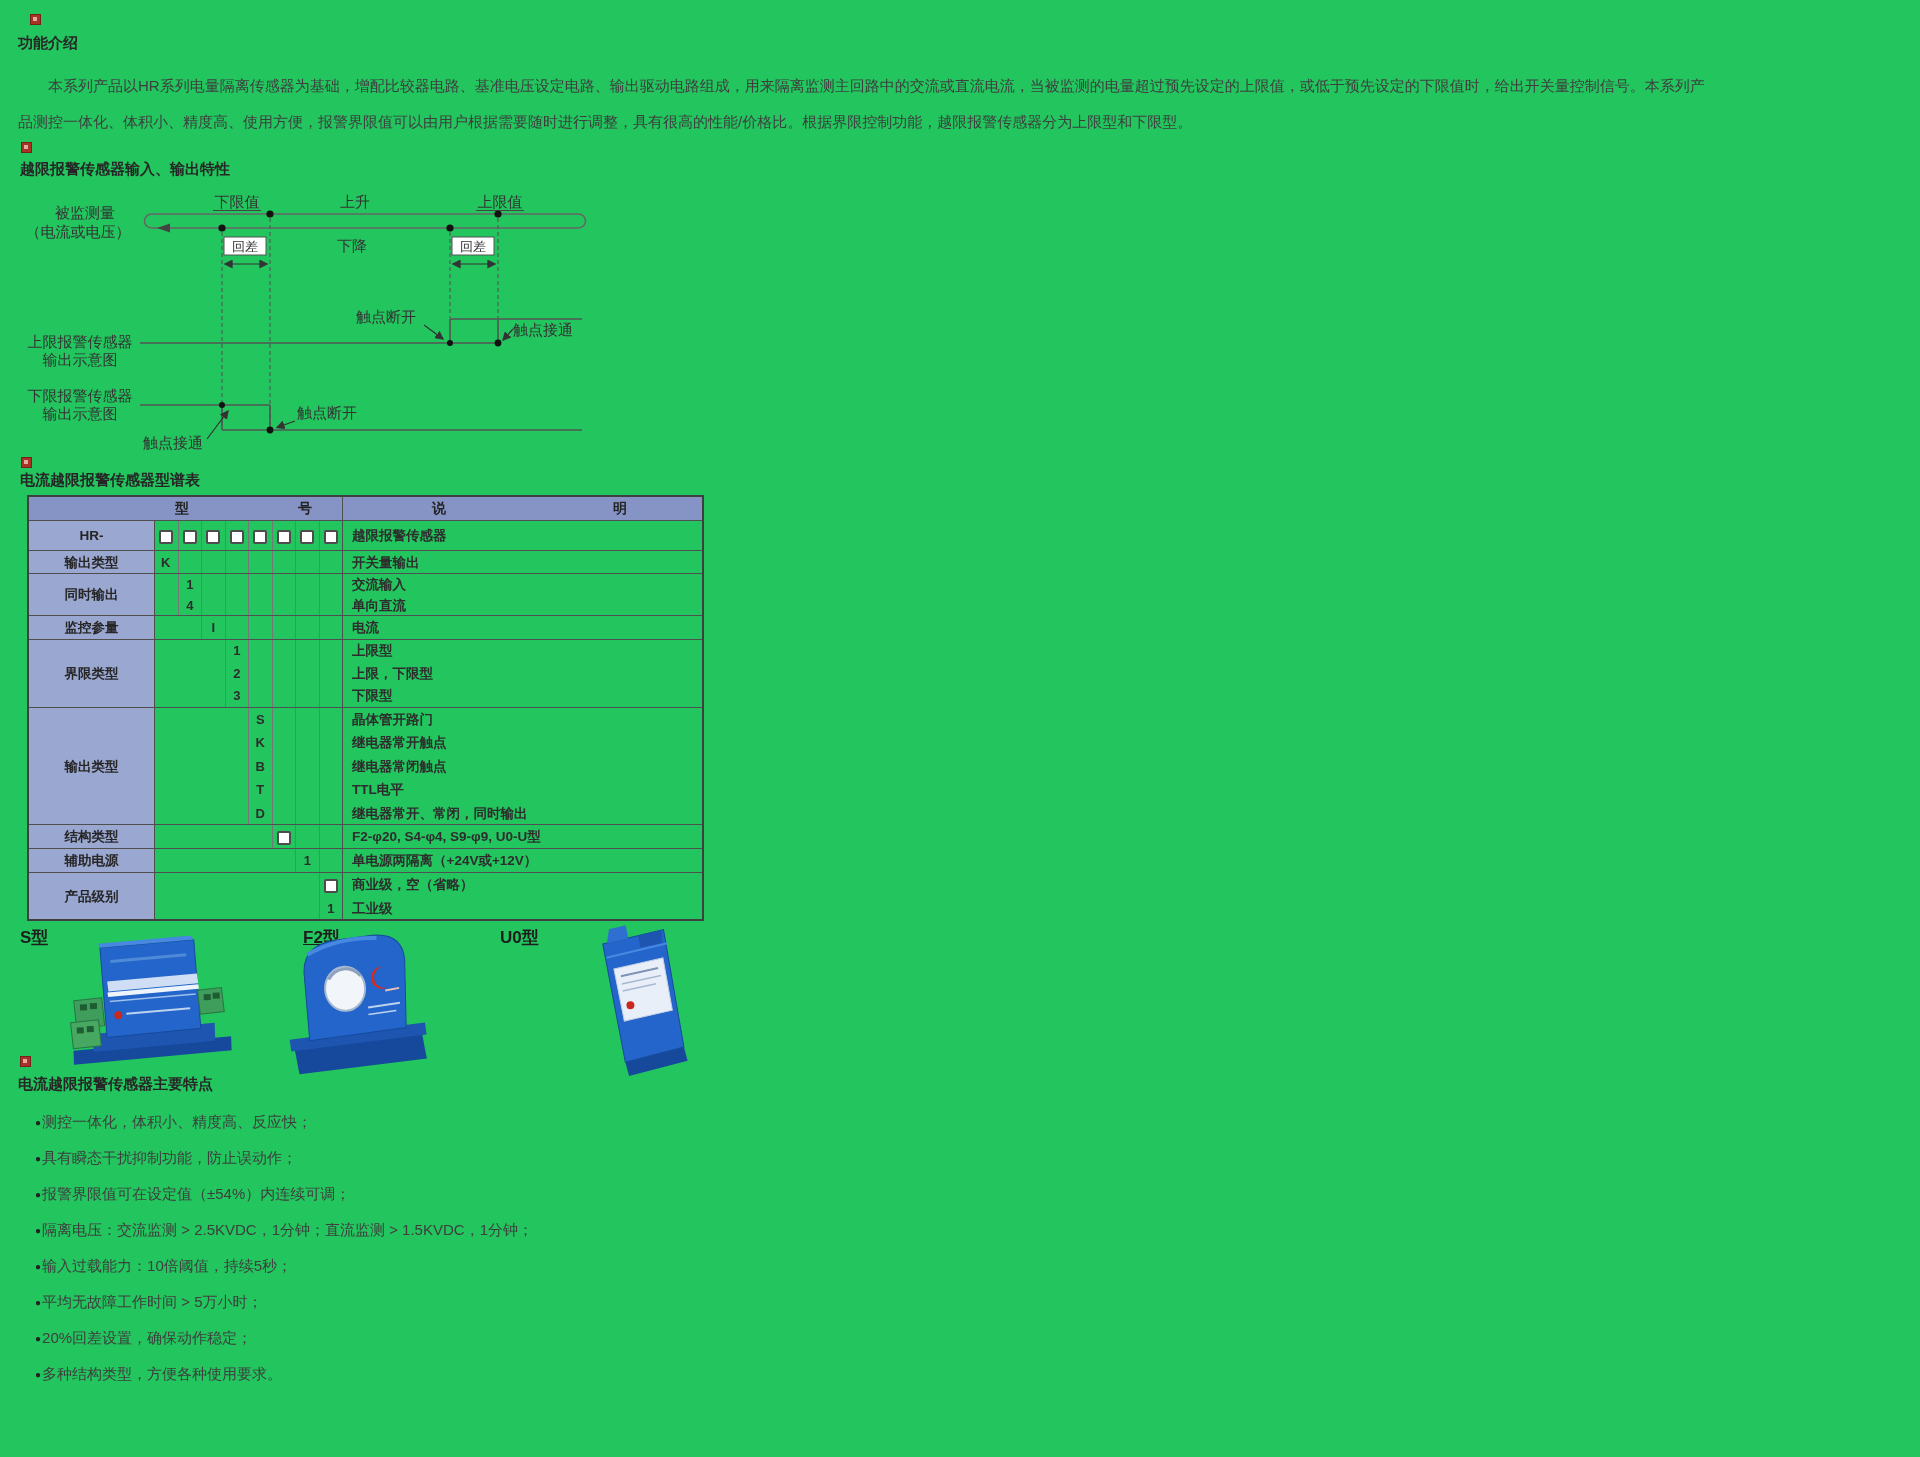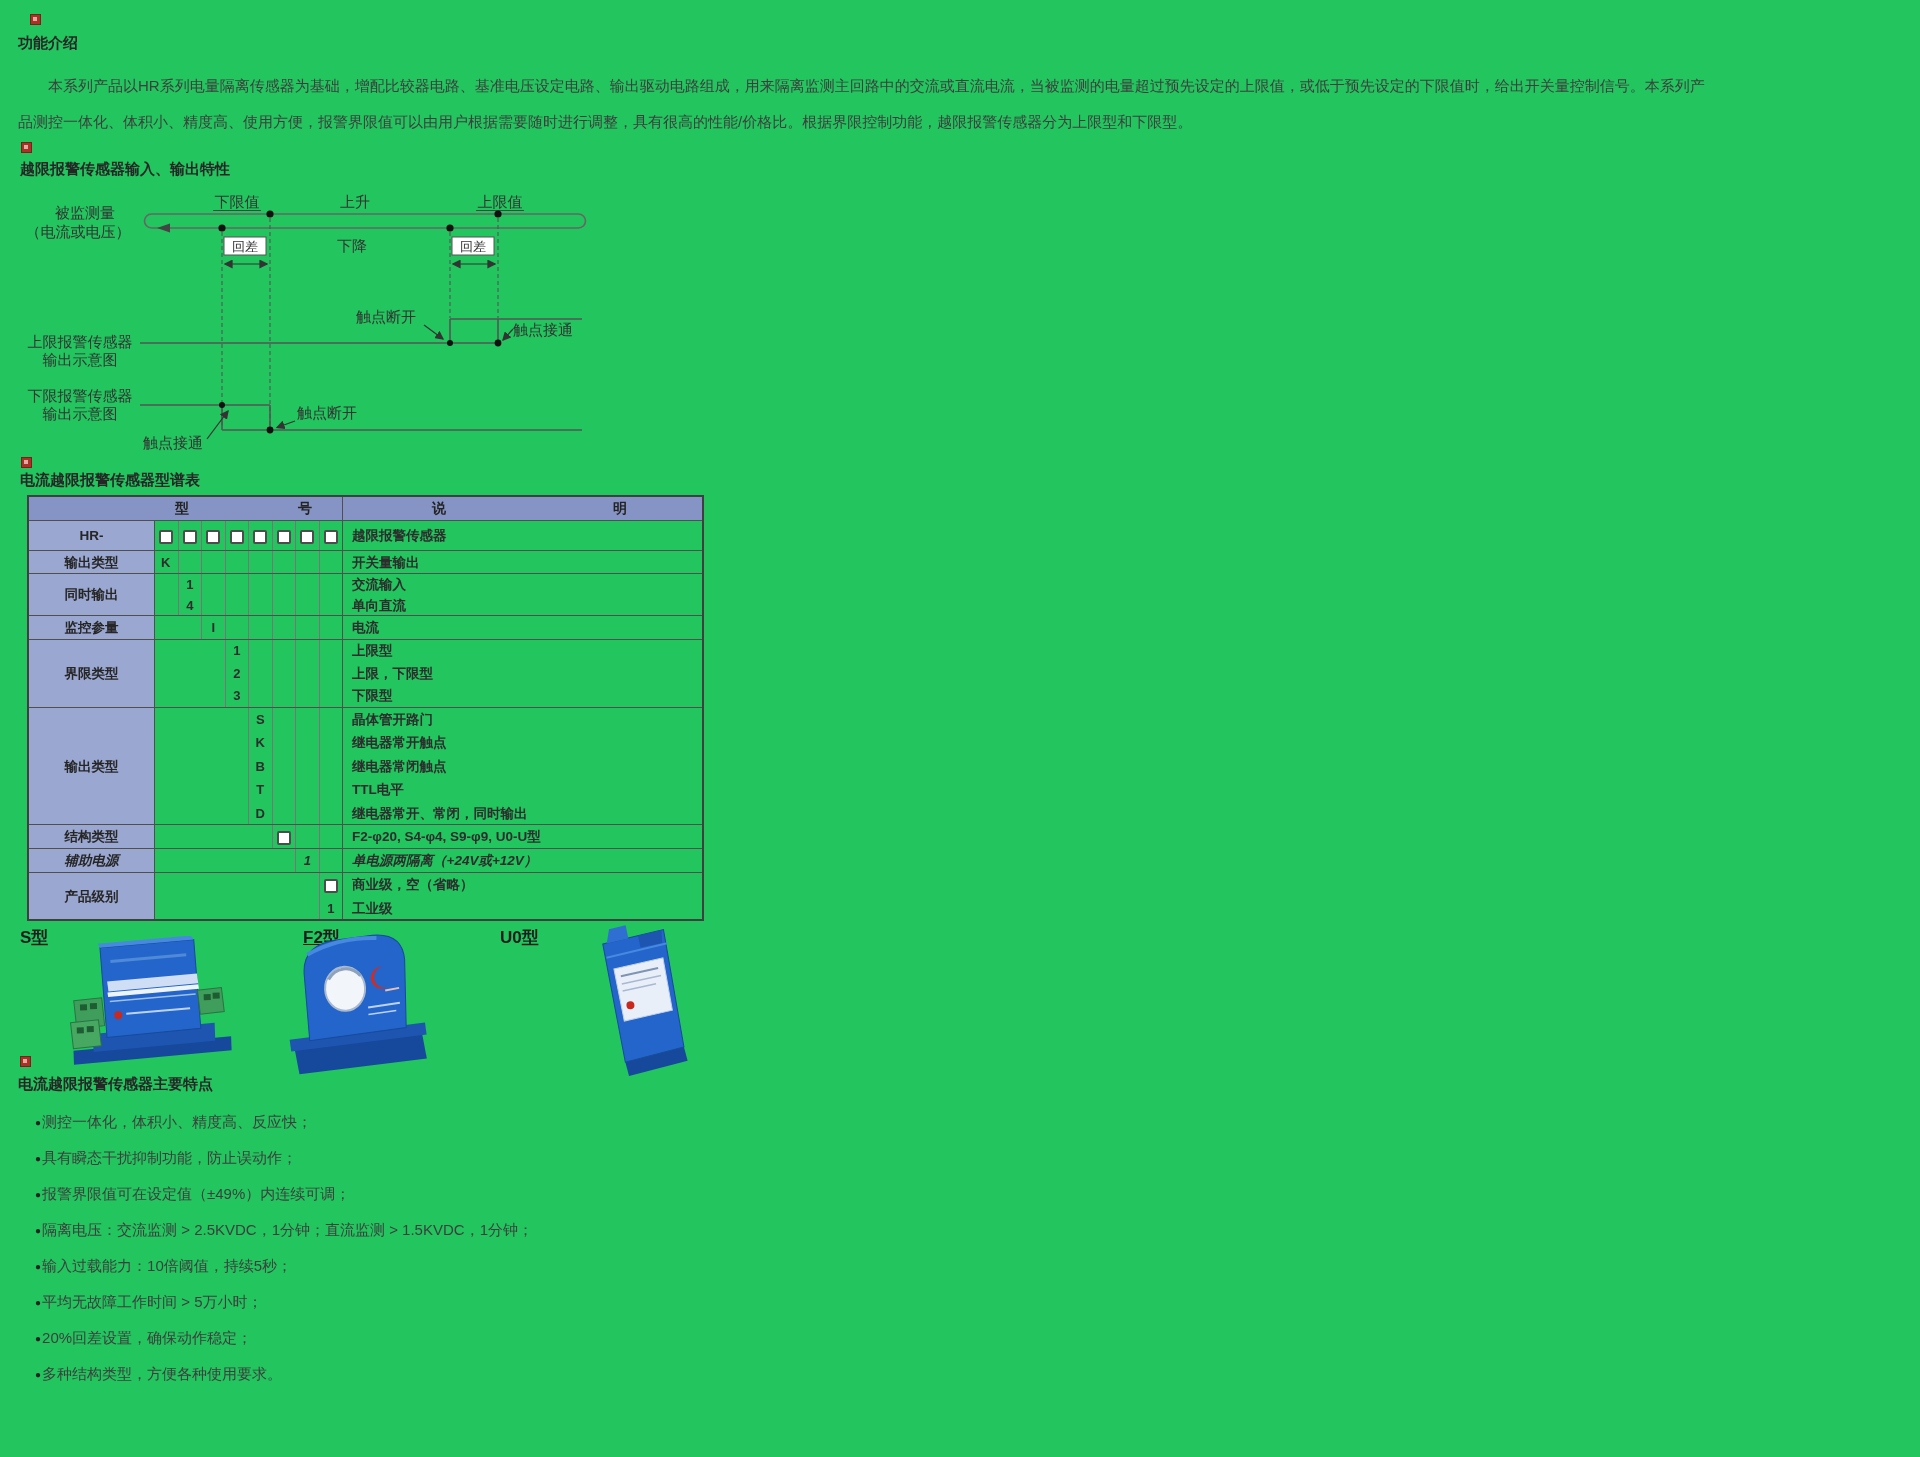--- a/index.html
+++ b/index.html
@@ -271,21 +271,21 @@
           <div class="tlabel" style="line-height: 24px;">结构类型</div>
           <div class="tcell bl" style="left: 242.5px; width: 23.5px;">
             <div class="tval" style="height: 24px; line-height: 24px;"><span class="cb"></span></div>
           </div>
           <div class="tcell bl" style="left: 266px; width: 23.5px;"></div>
           <div class="tcell bl" style="left: 289.5px; width: 23.5px;"></div>
           <div class="tdesc">
             <div class="tdline" style="height: 24px; line-height: 24px;">F2-φ20, S4-φ4, S9-φ9, U0-U型</div>
           </div>
         </div>
-        <div class="trow" style="top: 351px; height: 24px; font-style: italic;">
+        <div class="trow" style="top: 351px; height: 24px;">
           <div class="tlabel" style="line-height: 24px;">辅助电源</div>
           <div class="tcell bl" style="left: 266px; width: 23.5px;">
             <div class="tval" style="height: 24px; line-height: 24px;">1</div>
           </div>
           <div class="tcell bl" style="left: 289.5px; width: 23.5px;"></div>
           <div class="tdesc">
             <div class="tdline" style="height: 24px; line-height: 24px;">单电源两隔离（+24V或+12V）</div>
           </div>
         </div>
         <div class="trow" style="top: 375px; height: 47px;">
@@ -358,21 +358,21 @@
       <circle cx="56" cy="84" r="4" fill="#c8281e"></circle>
       <path d="M44,140 L104,132 L106,146 L46,154 Z" fill="#16489c"></path>
     </g>
   </svg>
 
   <span class="marker" style="left:20px;top:1056px;"></span>
   <h2 class="h" style="left:18px;top:1075px;">电流越限报警传感器主要特点</h2>
   <div id="features">
       <div class="feat"><span class="dot">●</span><span>测控一体化，体积小、精度高、反应快；</span></div>
       <div class="feat"><span class="dot">●</span><span>具有瞬态干扰抑制功能，防止误动作；</span></div>
-      <div class="feat"><span class="dot">●</span><span>报警界限值可在设定值（±49%）内连续可调；</span></div>
+      <div class="feat"><span class="dot">●</span><span>报警界限值可在设定值（±54%）内连续可调；</span></div>
       <div class="feat"><span class="dot">●</span><span>隔离电压：交流监测 &gt; 2.5KVDC，1分钟；直流监测 &gt; 1.5KVDC，1分钟；</span></div>
       <div class="feat"><span class="dot">●</span><span>输入过载能力：10倍阈值，持续5秒；</span></div>
       <div class="feat"><span class="dot">●</span><span>平均无故障工作时间 &gt; 5万小时；</span></div>
       <div class="feat"><span class="dot">●</span><span>20%回差设置，确保动作稳定；</span></div>
       <div class="feat"><span class="dot">●</span><span>多种结构类型，方便各种使用要求。</span></div>
     </div>
 
 </div>
 
 </body></html>

